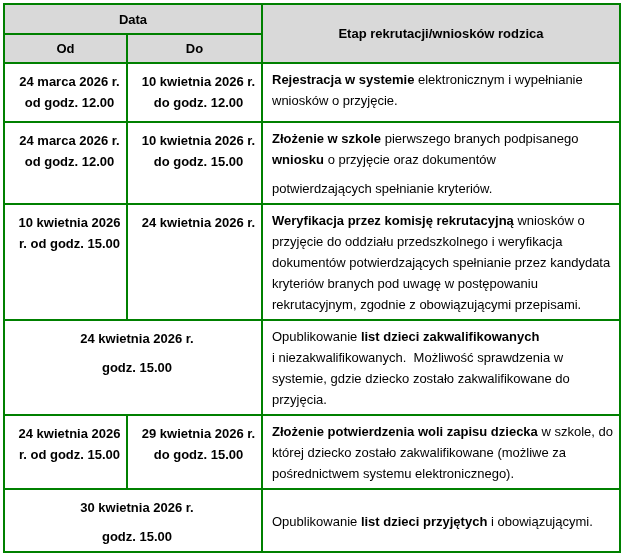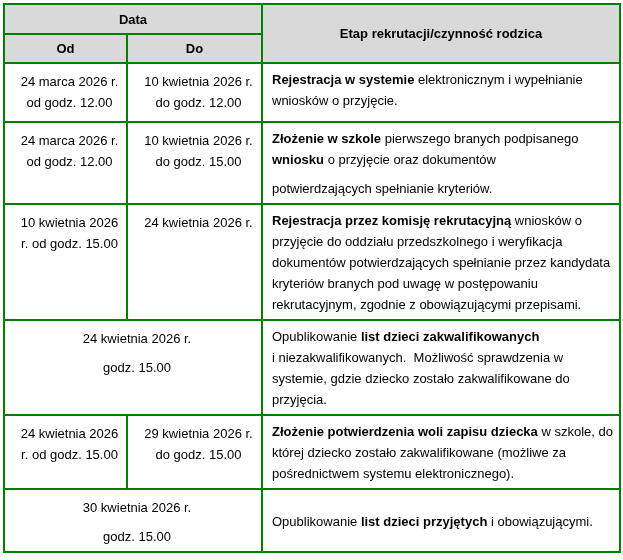--- a/index.html
+++ b/index.html
@@ -24,20 +24,21 @@
     font-weight:bold;
     text-align:center;
     vertical-align:middle;
     padding:3px 20px;
   }
   td.date{
     text-align:center;
     vertical-align:top;
     padding:7px 4px 4px 12px;
     line-height:21px;
+    font-weight:bold;
   }
   td.date .line{margin:0;}
   td.date.spaced .line + .line{margin-top:8px;text-align:center;}
   td.stage{
     text-align:left;
     vertical-align:top;
     padding:5px 1px 4px 9px;
     line-height:21px;
   }
   td.stage p{margin:0;white-space:pre-wrap;}
@@ -49,21 +50,21 @@
 
 <table>
   <colgroup>
     <col style="width:123px">
     <col style="width:135px">
     <col style="width:358px">
   </colgroup>
   <thead>
     <tr style="height:30px">
       <th colspan="2">Data</th>
-      <th rowspan="2">Etap rekrutacji/czynność rodzica</th>
+      <th rowspan="2">Etap rekrutacji/wniosków rodzica</th>
     </tr>
     <tr style="height:29px">
       <th>Od</th>
       <th>Do</th>
     </tr>
   </thead>
   <tbody>
     <tr style="height:59px">
       <td class="date">
           <div class="line">24 marca 2026 r.</div>
@@ -93,21 +94,21 @@
     </tr>
     <tr style="height:112px">
       <td class="date">
           <div class="line">10 kwietnia 2026</div>
           <div class="line">r. od godz. 15.00</div>
         </td>
       <td class="date">
           <div class="line">24 kwietnia 2026 r.</div>
         </td>
       <td class="stage">
-          <p><b>Rejestracja przez komisję rekrutacyjną</b><span> wniosków o przyjęcie do oddziału przedszkolnego i weryfikacja dokumentów potwierdzających spełnianie przez kandydata kryteriów branych pod uwagę w postępowaniu rekrutacyjnym, zgodnie z obowiązującymi przepisami.</span></p>
+          <p><b>Weryfikacja przez komisję rekrutacyjną</b><span> wniosków o przyjęcie do oddziału przedszkolnego i weryfikacja dokumentów potwierdzających spełnianie przez kandydata kryteriów branych pod uwagę w postępowaniu rekrutacyjnym, zgodnie z obowiązującymi przepisami.</span></p>
         </td>
     </tr>
     <tr style="height:88px">
       <td class="date spaced" colspan="2">
           <div class="line">24 kwietnia 2026 r.</div>
           <div class="line">godz. 15.00</div>
         </td>
       <td class="stage">
           <p><span>Opublikowanie </span><b>list dzieci zakwalifikowanych</b></p>
           <p><span>i niezakwalifikowanych.  Możliwość sprawdzenia w systemie, gdzie dziecko zostało zakwalifikowane do przyjęcia.</span></p>

